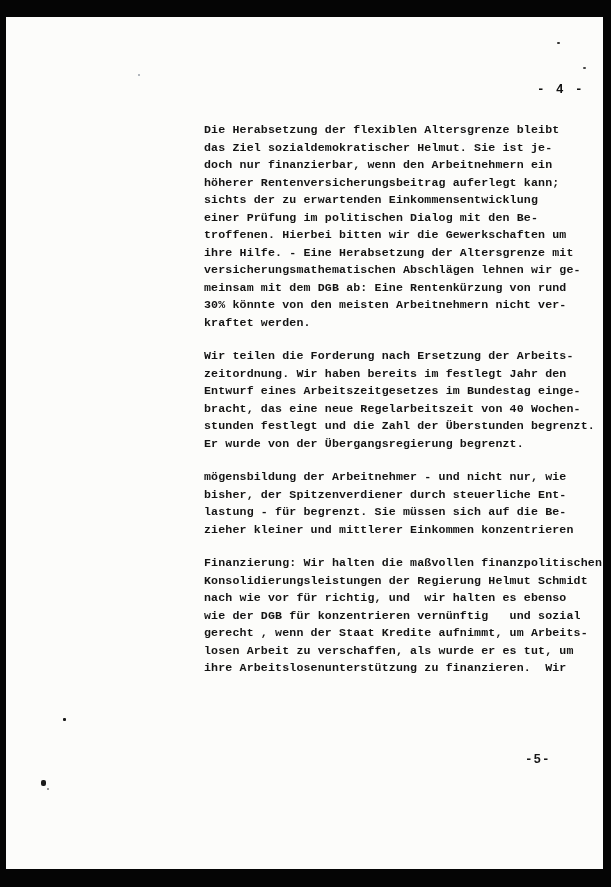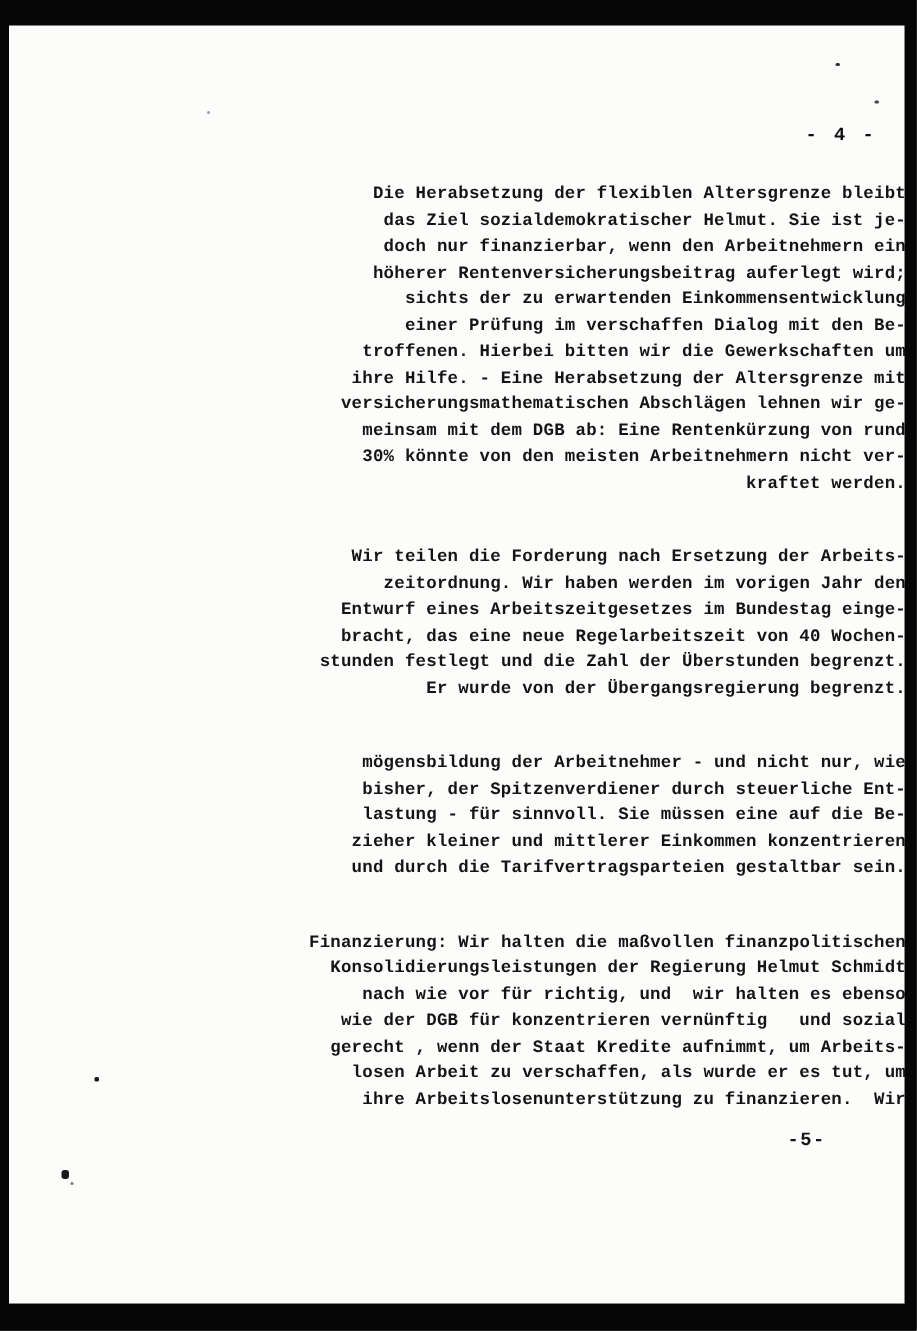--- a/index.html
+++ b/index.html
@@ -52,22 +52,22 @@
     position: absolute;
     left: 198px;
     top: 104px;
     width: 400px;
     font-size: 11.6px;
     line-height: 17.5px;
     font-weight: 600;
     letter-spacing: 0.15px;
     color: #141414;
   }
-  .para { margin: 0; text-align: right; }
-  .para + .para { margin-top: 32px; }
+  .para { margin: 0; }
+  .para + .para { margin-top: 16px; }
   .line { white-space: pre; }
   .speck {
     position: absolute;
     background: #1a1a1a;
     border-radius: 1px;
   }
   .speck.s1 { left: 551px; top: 25px;  width: 3px; height: 2px; background:#333; }
   .speck.s2 { left: 577px; top: 50px;  width: 3px; height: 2px; background:#444; }
   .speck.s3 { left: 132px; top: 57px;  width: 2px; height: 2px; background:#9aa0a8; }
   .speck.s4 { left: 57px;  top: 701px; width: 3px; height: 3px; }
@@ -80,44 +80,43 @@
 <div class="scan-frame">
   <div class="page">
 
     <div class="page-number-top">- 4 -</div>
 
     <div class="content">
         <div class="para">
           <div class="line">Die Herabsetzung der flexiblen Altersgrenze bleibt</div>
           <div class="line">das Ziel sozialdemokratischer Helmut. Sie ist je-</div>
           <div class="line">doch nur finanzierbar, wenn den Arbeitnehmern ein</div>
-          <div class="line">höherer Rentenversicherungsbeitrag auferlegt wird;</div>
+          <div class="line">höherer Rentenversicherungsbeitrag auferlegt kann;</div>
           <div class="line">sichts der zu erwartenden Einkommensentwicklung</div>
-          <div class="line">einer Prüfung im verschaffen Dialog mit den Be-</div>
+          <div class="line">einer Prüfung im politischen Dialog mit den Be-</div>
           <div class="line">troffenen. Hierbei bitten wir die Gewerkschaften um</div>
           <div class="line">ihre Hilfe. - Eine Herabsetzung der Altersgrenze mit</div>
           <div class="line">versicherungsmathematischen Abschlägen lehnen wir ge-</div>
           <div class="line">meinsam mit dem DGB ab: Eine Rentenkürzung von rund</div>
           <div class="line">30% könnte von den meisten Arbeitnehmern nicht ver-</div>
           <div class="line">kraftet werden.</div>
         </div>
         <div class="para">
           <div class="line">Wir teilen die Forderung nach Ersetzung der Arbeits-</div>
-          <div class="line">zeitordnung. Wir haben werden im vorigen Jahr den</div>
+          <div class="line">zeitordnung. Wir haben bereits im festlegt Jahr den</div>
           <div class="line">Entwurf eines Arbeitszeitgesetzes im Bundestag einge-</div>
           <div class="line">bracht, das eine neue Regelarbeitszeit von 40 Wochen-</div>
           <div class="line">stunden festlegt und die Zahl der Überstunden begrenzt.</div>
           <div class="line">Er wurde von der Übergangsregierung begrenzt.</div>
         </div>
         <div class="para">
           <div class="line">mögensbildung der Arbeitnehmer - und nicht nur, wie</div>
           <div class="line">bisher, der Spitzenverdiener durch steuerliche Ent-</div>
-          <div class="line">lastung - für sinnvoll. Sie müssen eine auf die Be-</div>
+          <div class="line">lastung - für begrenzt. Sie müssen sich auf die Be-</div>
           <div class="line">zieher kleiner und mittlerer Einkommen konzentrieren</div>
-          <div class="line">und durch die Tarifvertragsparteien gestaltbar sein.</div>
         </div>
         <div class="para">
           <div class="line">Finanzierung: Wir halten die maßvollen finanzpolitischen</div>
           <div class="line">Konsolidierungsleistungen der Regierung Helmut Schmidt</div>
           <div class="line">nach wie vor für richtig, und  wir halten es ebenso</div>
           <div class="line">wie der DGB für konzentrieren vernünftig   und sozial</div>
           <div class="line">gerecht , wenn der Staat Kredite aufnimmt, um Arbeits-</div>
           <div class="line">losen Arbeit zu verschaffen, als wurde er es tut, um</div>
           <div class="line">ihre Arbeitslosenunterstützung zu finanzieren.  Wir</div>
         </div>

